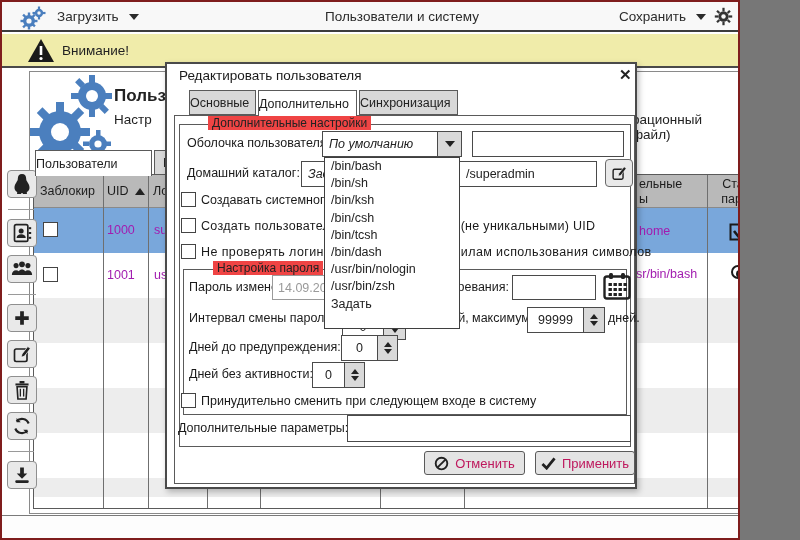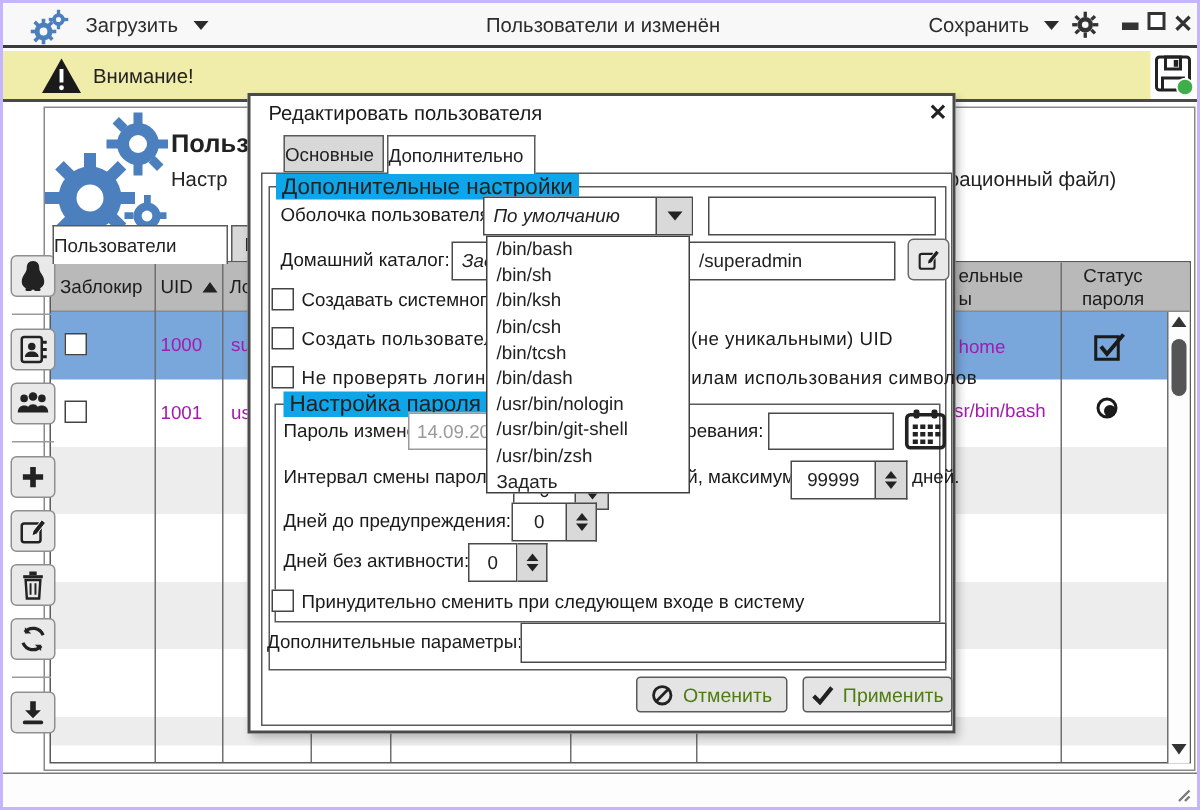--- a/index.html
+++ b/index.html
@@ -1,16 +1,16 @@
 <!DOCTYPE html>
 <html><head>
 <meta charset="utf-8">
 <style>
   html,body{margin:0;padding:0;background:#777;}
-  #screen{position:relative;width:800px;height:540px;background:#fff;border:2px solid #c4b5fd;box-sizing:border-box;
+  #screen{position:relative;width:740px;height:540px;background:#fff;border:2px solid #7f1d1d;box-sizing:border-box;
     font-family:"Liberation Sans",sans-serif;color:#222;overflow:hidden;}
   .abs{position:absolute;box-sizing:border-box;}
   .t13{font-size:13px;}
   
   .titlebar{left:0;top:0;width:796px;height:30px;background:#f8f8f8;border-bottom:2px solid #3c3c3c;}
   .menulabel{font-size:13.5px;color:#2b2b2b;white-space:nowrap;}
   .caret{width:0;height:0;border-left:5px solid transparent;border-right:5px solid transparent;border-top:6px solid #2b2b2b;}
   .winbtn{color:#333;}
   
   .alertbar{left:0;top:32px;width:796px;height:34px;background:#f0ecaa;border-bottom:2px solid #4a4a4a;}
@@ -36,33 +36,33 @@
   .arrow-up{width:0;height:0;border-left:5px solid transparent;border-right:5px solid transparent;border-bottom:7px solid #333;}
   .arrow-dn{width:0;height:0;border-left:5px solid transparent;border-right:5px solid transparent;border-top:7px solid #333;}
   
   .dialog{left:163px;top:60px;width:472px;height:427px;background:#fff;border:2px solid #4a4a4a;z-index:10;
     box-shadow:2px 3px 6px rgba(0,0,0,.25);}
   .dlgtitle{font-size:13.5px;color:#1a1a1a;white-space:nowrap;}
   .tab{border:1.5px solid #5a5a5a;background:#d8d8d8;font-size:12.5px;display:flex;align-items:center;}
   .tab.active{background:#fff;border-bottom:none;z-index:3;}
   .panel{border:1.5px solid #5a5a5a;background:#fff;}
   .fieldset{border:1.5px solid #5a5a5a;}
-  .legend{background:#0ea5e9;padding:0 4px;font-size:15px;white-space:nowrap;}
+  .legend{background:#ef4444;padding:0 4px;font-size:12px;white-space:nowrap;margin-left:24px;}
   .lbl{font-size:12.5px;white-space:nowrap;color:#1a1a1a;}
   .field{border:1.5px solid #4a4a4a;background:#fff;font-size:12.5px;display:flex;align-items:center;padding:0 5px;}
   .field.sunken{border-color:#9a9a9a;color:#9a9a9a;}
   .combo{border:1.5px solid #4a4a4a;background:#fff;display:flex;align-items:center;font-size:12.5px;font-style:italic;}
   .combobtn{background:#d9d9d9;border-left:1.5px solid #4a4a4a;display:flex;align-items:center;justify-content:center;}
   .ddlist{left:322px;top:153px;width:136px;height:172px;background:#fff;border:1.5px solid #3f3f3f;z-index:20;}
   .dditem{height:17.2px;line-height:17.2px;padding-left:6px;font-size:12.5px;white-space:nowrap;}
   .spinbox{border:1.5px solid #4a4a4a;background:#fff;display:flex;align-items:center;justify-content:center;font-size:12.5px;}
   .spinbtns{background:#d9d9d9;border:1.5px solid #4a4a4a;border-left:none;display:flex;flex-direction:column;align-items:center;justify-content:center;gap:2px;}
   .sb-up{width:0;height:0;border-left:4px solid transparent;border-right:4px solid transparent;border-bottom:5px solid #222;}
   .sb-dn{width:0;height:0;border-left:4px solid transparent;border-right:4px solid transparent;border-top:5px solid #222;}
-  .btn{background:#e4e4e4;border:1.5px solid #5a5a5a;border-radius:3px;display:flex;align-items:center;justify-content:center;gap:6px;font-size:13px;color:#4d7c0f;}
+  .btn{background:#e4e4e4;border:1.5px solid #5a5a5a;border-radius:3px;display:flex;align-items:center;justify-content:center;gap:6px;font-size:13px;color:#be185d;}
   .iconbtn{background:#e9e9e9;border:1.5px solid #6a6a6a;border-radius:4px;display:flex;align-items:center;justify-content:center;}
   
   .statusbar{left:0;top:513px;width:796px;height:23px;background:#fdfdfd;border-top:1.5px solid #7a7a7a;}
 </style>
 </head>
 <body>
 
 <div id="screen">
 
   <div class="abs titlebar">
@@ -85,21 +85,21 @@
             <rect x="17.9" y="11.5" width="2.2" height="3"></rect>
           <rect x="12.5" y="6.9" width="3" height="2.2"></rect>
             <rect x="22.5" y="6.9" width="3" height="2.2"></rect>
         </g>
         <circle cx="9" cy="16" r="2.6" fill="#f8f8f8"></circle>
           <circle cx="19" cy="8" r="1.7" fill="#f8f8f8"></circle>
       </svg>
     </span>
     <span class="abs menulabel" style="left:55px;top:7px;">Загрузить</span>
     <span class="abs caret" style="left:127px;top:12px;"></span>
-    <span class="abs menulabel" style="left:250px;top:7px;width:300px;text-align:center;">Пользователи и изменён</span>
+    <span class="abs menulabel" style="left:250px;top:7px;width:300px;text-align:center;">Пользователи и систему</span>
     <span class="abs menulabel" style="left:617px;top:7px;">Сохранить</span>
     <span class="abs caret" style="left:694px;top:12px;"></span>
     <span class="abs" style="left:712px;top:5px;">
       <svg width="19" height="19" viewBox="0 0 24 24">
         <g fill="#333">
           <circle cx="12" cy="12" r="6.5"></circle>
           <rect x="10.6" y="1" width="2.8" height="4.5"></rect>
             <rect x="10.6" y="18.5" width="2.8" height="4.5"></rect>
           <rect x="1" y="10.6" width="4.5" height="2.8"></rect>
             <rect x="18.5" y="10.6" width="4.5" height="2.8"></rect>
@@ -299,20 +299,23 @@
   <div class="abs dialog">
     <span class="abs dlgtitle" style="left:12px;top:4px;">Редактировать пользователя</span>
     <span class="abs" style="left:452px;top:2px;font-size:15px;font-weight:bold;color:#222;">✕</span>
 
     <div class="abs tab" style="left:22px;top:26px;width:67px;height:25px;z-index:2;">
         <span>Основные</span>
       </div>
     <div class="abs tab active" style="left:91px;top:26px;width:99px;height:26px;">
         <span>Дополнительно</span>
       </div>
+    <div class="abs tab" style="left:192px;top:26px;width:99px;height:25px;z-index:2;">
+        <span>Синхронизация</span>
+      </div>
 
     <div class="abs panel" style="left:7px;top:51px;width:461px;height:369px;z-index:1;"></div>
 
     <div class="abs fieldset" style="left:12px;top:60px;width:452px;height:323px;z-index:2;"></div>
     <span class="abs legend" style="left:17px;top:52px;z-index:3;">Дополнительные настройки</span>
 
     <span class="abs lbl" style="left:20px;top:72px;z-index:3;">Оболочка пользователя:</span>
     <div class="abs combo" style="left:155px;top:67px;width:140px;height:26px;z-index:3;">
       <span style="padding-left:6px;">По умолчанию</span>
       <span class="combobtn" style="position:absolute;right:0;top:0;width:23px;height:100%;">
@@ -438,21 +441,20 @@
     </div>
 
     <div class="abs ddlist" style="left:157px;top:93px;">
         <div class="dditem">/bin/bash</div>
         <div class="dditem">/bin/sh</div>
         <div class="dditem">/bin/ksh</div>
         <div class="dditem">/bin/csh</div>
         <div class="dditem">/bin/tcsh</div>
         <div class="dditem">/bin/dash</div>
         <div class="dditem">/usr/bin/nologin</div>
-        <div class="dditem">/usr/bin/git-shell</div>
         <div class="dditem">/usr/bin/zsh</div>
         <div class="dditem">Задать</div>
       </div>
   </div>
 
   <div class="abs statusbar">
     <span class="abs" style="left:780px;top:6px;">
       <svg width="12" height="12" viewBox="0 0 12 12">
         <line x1="4" y1="11" x2="11" y2="4" stroke="#7a7a7a" stroke-width="1.6"></line>
         <line x1="8" y1="11" x2="11" y2="8" stroke="#7a7a7a" stroke-width="1.6"></line>

